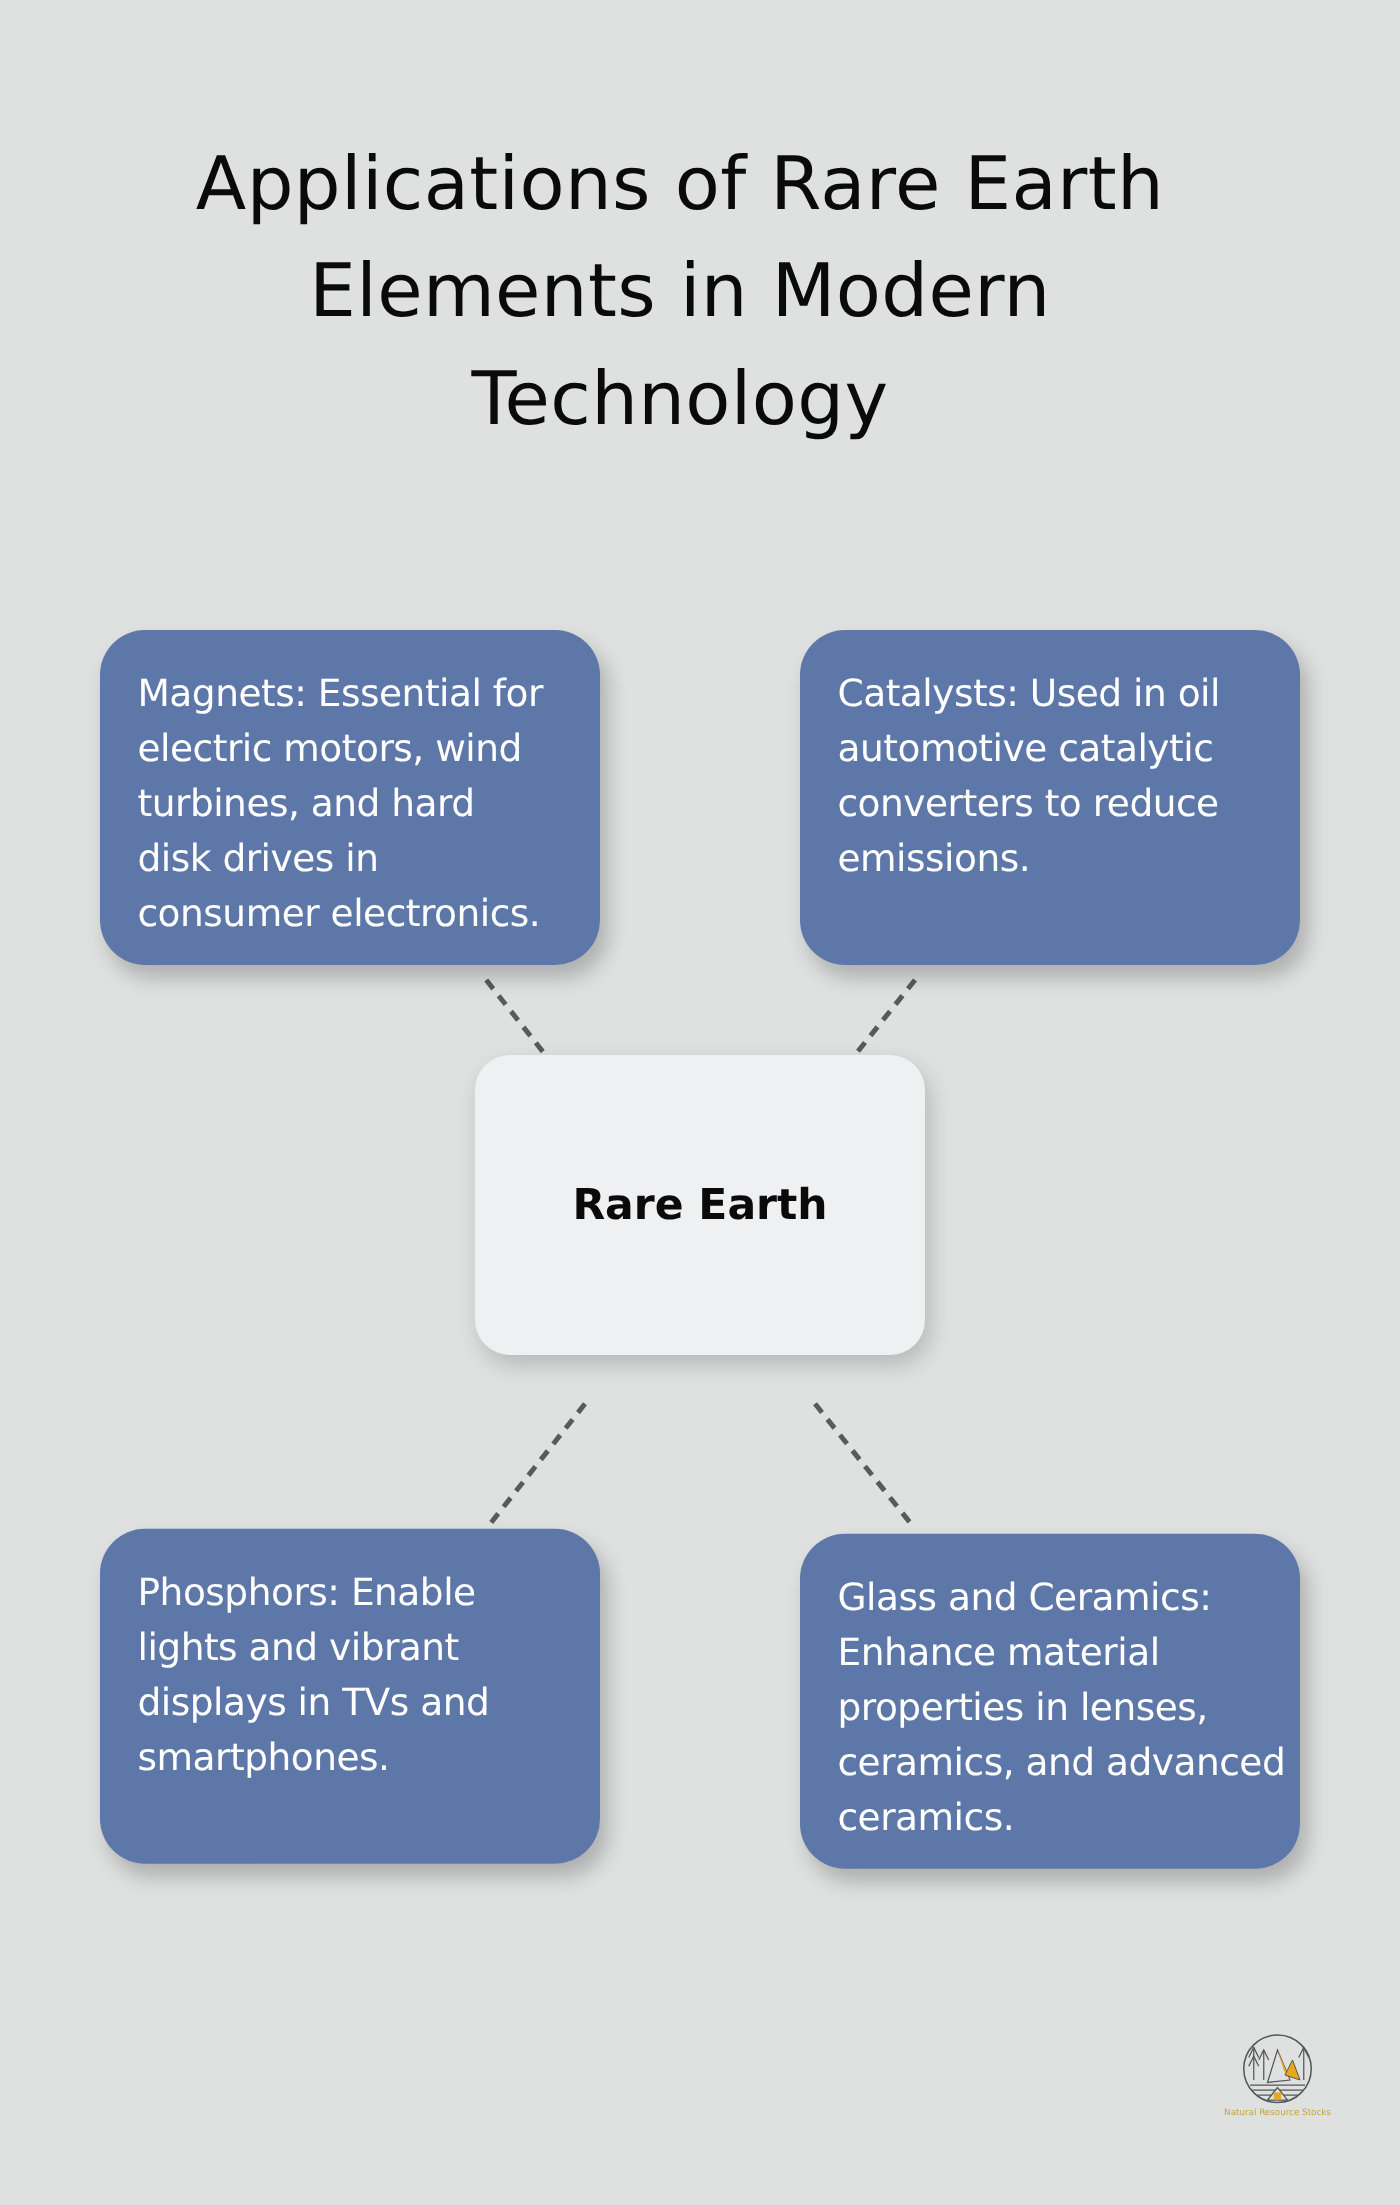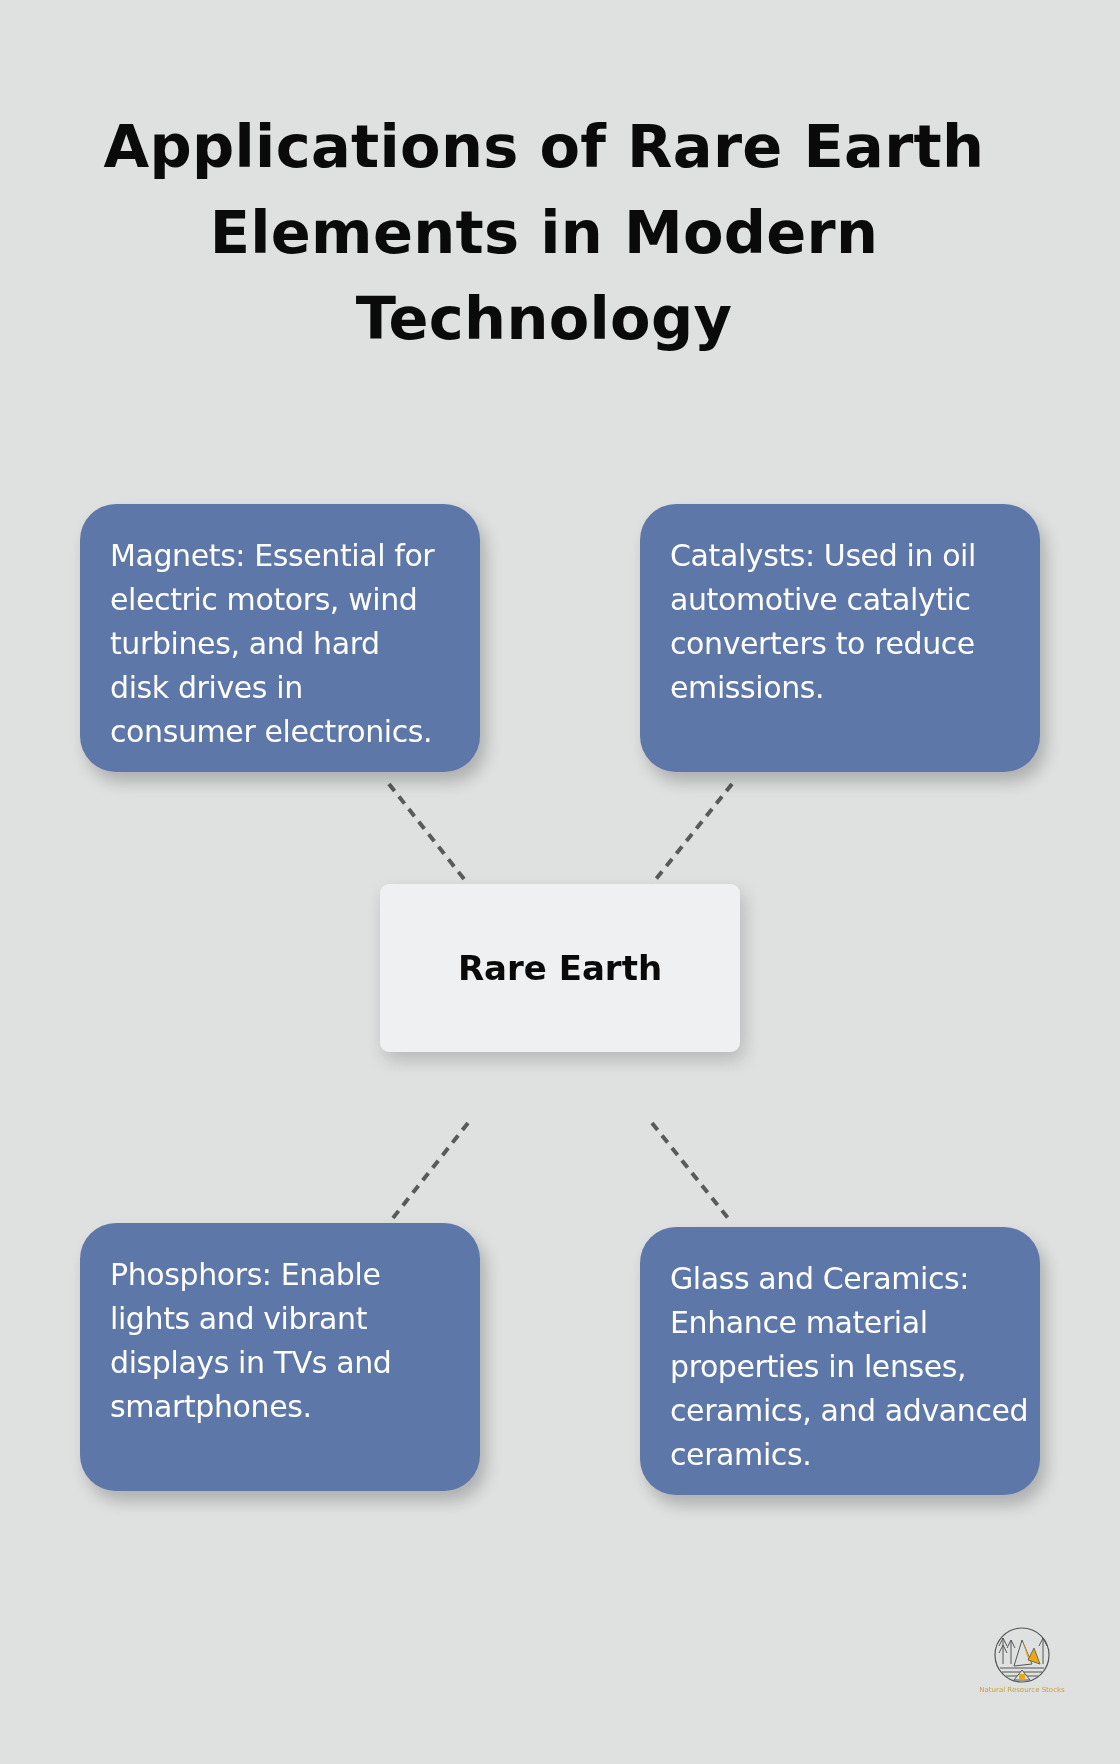--- a/index.html
+++ b/index.html
@@ -4,38 +4,38 @@
 <style>
   html, body { margin: 0; padding: 0; }
   body {
     width: 1120px; height: 1764px;
     background: #dfe1e0;
     position: relative; overflow: hidden;
     font-family: "DejaVu Sans", "Liberation Sans", sans-serif;
   }
   .title {
     position: absolute; left: 0; top: 104px; width: 1088px;
-    text-align: center; font-weight: bold; font-size: 59px;
+    text-align: center; font-weight: normal; font-size: 59px;
     line-height: 86px; color: #0a0a0a; letter-spacing: 0.3px;
   }
   .title span { display: block; }
   svg.lines { position: absolute; left: 0; top: 0; }
   .box {
     position: absolute; width: 400px; height: 268px;
     background: #5e77a9; border-radius: 36px;
     box-shadow: 6px 10px 16px rgba(0,0,0,0.22);
     box-sizing: border-box; padding: 30px 20px 0 30px;
     color: #ffffff; font-size: 30px; line-height: 44px;
     font-family: "DejaVu Sans", "Liberation Sans", sans-serif;
     letter-spacing: -0.4px;
   }
   .box span { display: block; white-space: nowrap; }
   .center {
-    position: absolute; left: 380px; top: 884px; width: 360px; height: 168px;
-    background: #eff0f2; border-radius: 9px;
+    position: absolute; left: 380px; top: 844px; width: 360px; height: 240px;
+    background: #eff0f2; border-radius: 28px;
     box-shadow: 4px 8px 18px rgba(0,0,0,0.18);
     display: flex; flex-direction: column; align-items: center; justify-content: center;
     font-weight: bold; font-size: 34px; line-height: 48px; color: #0a0a0a;
   }
   .logo {
     position: absolute; left: 982px; top: 1626px; width: 80px; height: 70px;
     display: flex; flex-direction: column; align-items: center;
   }
   .logo-caption { font-size: 7px; color: #c8a13a; margin-top: 2px; white-space: nowrap; }
 </style>

